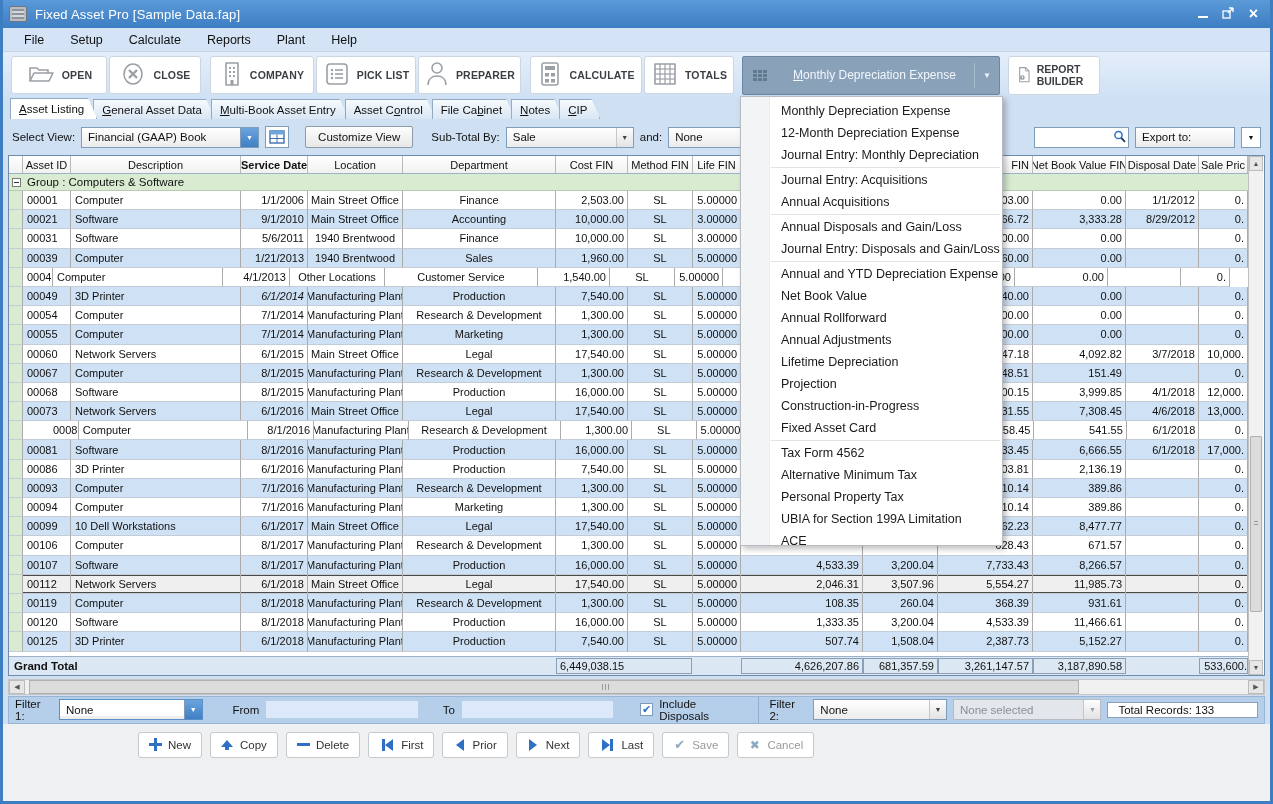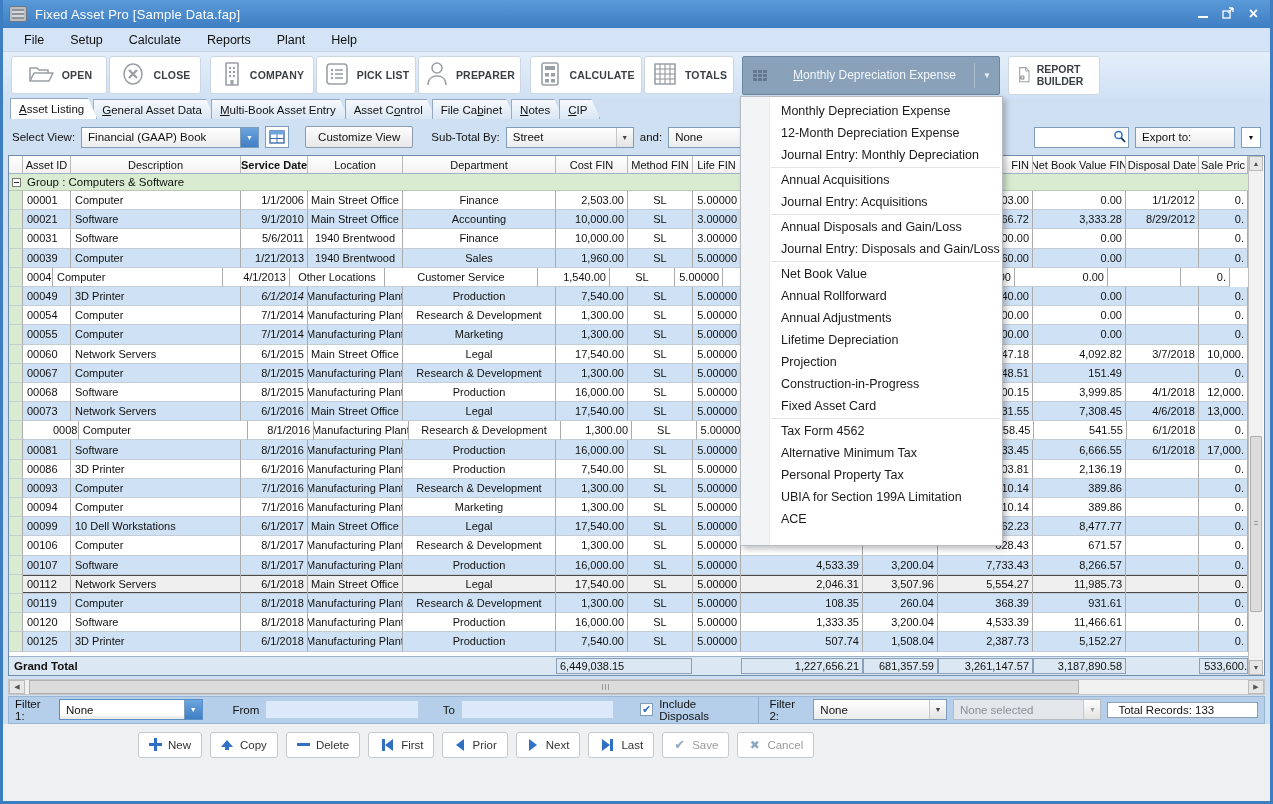--- a/index.html
+++ b/index.html
@@ -303,21 +303,21 @@
             <rect x="1" y="1" width="14" height="3.5" fill="#6ca4dd"></rect>
             <line x1="8" y1="4.5" x2="8" y2="13" stroke="#3f6fae"></line>
             <line x1="1" y1="8.5" x2="15" y2="8.5" stroke="#3f6fae"></line>
           </svg>
       </div>
       <span style="width:4px;"></span>
       <div class="pushbtn">Customize View</div>
       <span style="width:6px;"></span>
       <span>Sub-Total By:</span>
       <div class="combo" style="width:128px;">
-        <span class="val">Street</span>
+        <span class="val">Sale</span>
         <span class="abtn-gray">▼</span>
       </div>
       <span>and:</span>
       <div class="combo" style="width:120px;">
         <span class="val">None</span>
         <span class="abtn-gray">▼</span>
       </div>
       <div class="searchbox">
         <span class="sin"></span>
         <svg width="16" height="16" viewBox="0 0 16 16">
@@ -762,21 +762,21 @@
               <span class="td r" style="width: 93px;">5,152.27</span>
               <span class="td r" style="width: 73px;"></span>
               <span class="td r" style="width: 49px;">0.</span>
             </div>
           </div>
         <div class="spacer-row"></div>
         <div class="totalrow">
           <span style="width:547px;padding-left:5px;font-weight:bold;font-size:11.5px;">Grand Total</span>
           <span class="gt-cell" style="width:136px;padding-left:3px;">6,449,038.15</span>
           <span style="width:49px;"></span>
-          <span class="gt-cell" style="width:122px;justify-content:flex-end;padding-right:3px;">1,227,656.21</span>
+          <span class="gt-cell" style="width:122px;justify-content:flex-end;padding-right:3px;">4,626,207.86</span>
           <span class="gt-cell" style="width:75px;justify-content:flex-end;padding-right:3px;">681,357.59</span>
           <span class="gt-cell" style="width:95px;justify-content:flex-end;padding-right:3px;">3,261,147.57</span>
           <span class="gt-cell" style="width:93px;justify-content:flex-end;padding-right:3px;">3,187,890.58</span>
           <span style="width:73px;"></span>
           <span class="gt-cell" style="width:49px;justify-content:flex-end;">533,600.</span>
         </div>
       </div>
       <div class="vscroll">
         <span class="sbtn">▲</span>
         <span style="flex:1;"></span>
@@ -871,26 +871,27 @@
       </div>
     </div>
 
 </div>
 
 <div class="dropdown" id="dropdown-menu">
     <div class="mitem">Monthly Depreciation Expense</div>
     <div class="mitem">12-Month Depreciation Expense</div>
     <div class="mitem">Journal Entry: Monthly Depreciation</div>
     <div class="msep"></div>
+    <div class="mitem">Journal Entry: Acquisitions</div>
     <div class="mitem">Annual Acquisitions</div>
-    <div class="mitem">Journal Entry: Acquisitions</div>
     <div class="msep"></div>
     <div class="mitem">Annual Disposals and Gain/Loss</div>
     <div class="mitem">Journal Entry: Disposals and Gain/Loss</div>
     <div class="msep"></div>
+    <div class="mitem">Annual and YTD Depreciation Expense</div>
     <div class="mitem">Net Book Value</div>
     <div class="mitem">Annual Rollforward</div>
     <div class="mitem">Annual Adjustments</div>
     <div class="mitem">Lifetime Depreciation</div>
     <div class="mitem">Projection</div>
     <div class="mitem">Construction-in-Progress</div>
     <div class="mitem">Fixed Asset Card</div>
     <div class="msep"></div>
     <div class="mitem">Tax Form 4562</div>
     <div class="mitem">Alternative Minimum Tax</div>

